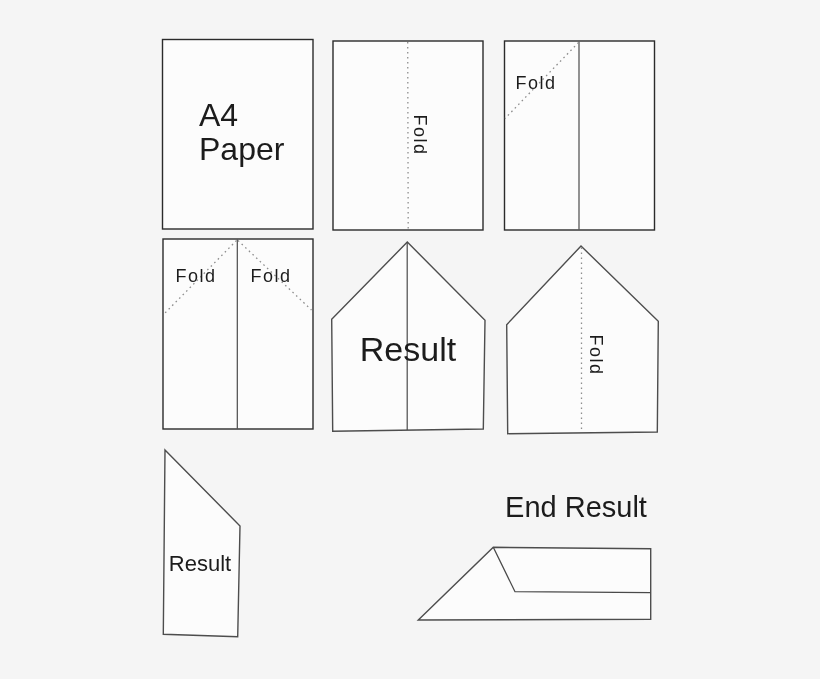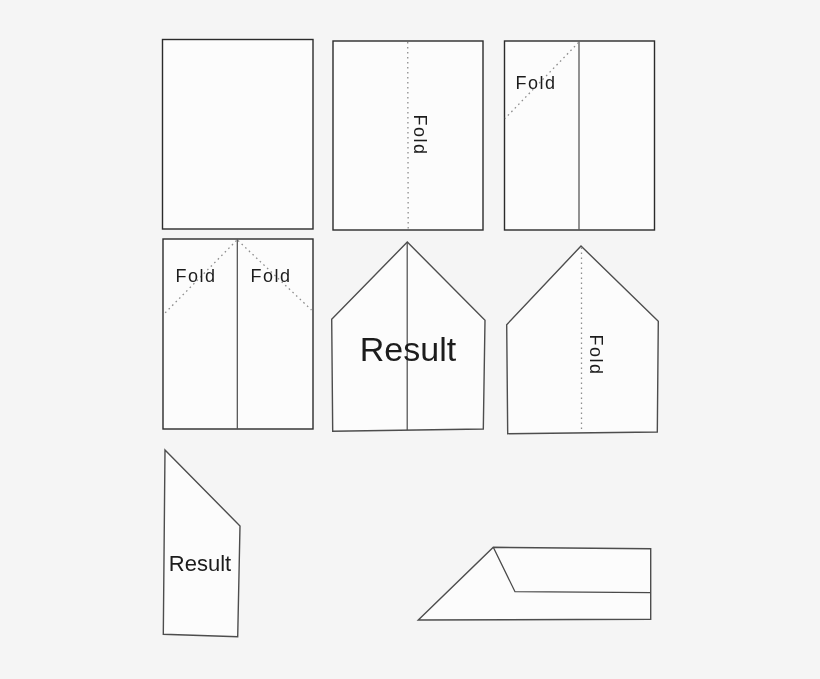--- a/index.html
+++ b/index.html
@@ -72,28 +72,31 @@
 
     <polygon class="shape" points="581,246 658.3,321.3 657.3,432 507.7,433.7 506.7,324.7"></polygon>
     <line class="dotted" x1="581.5" y1="247.5" x2="581.5" y2="431.5"></line>
 
     <polygon class="shape" points="165,450 240,526 237.7,636.7 163.3,634.3"></polygon>
 
     <polygon class="shape" points="418.3,620 493.3,547.3 650.7,548.7 650.7,619.3"></polygon>
     <polyline class="crease" style="stroke-width:1.3" points="493.3,547.3 515,591.7 650.7,592.7"></polyline>
   </svg>
 
+  <div id="a4-paper-label" class="lbl-block">A4
+Paper</div>
 
   <span id="fold2-label" class="lbl fold rot">Fold</span>
 
   <span id="fold3-label" class="lbl fold">Fold</span>
 
   <span id="fold4-left-label" class="lbl fold">Fold</span>
 
   <span id="fold4-right-label" class="lbl fold">Fold</span>
 
   <span id="result5-label" class="lbl">Result</span>
 
   <span id="fold6-label" class="lbl fold rot">Fold</span>
 
   <span id="result7-label" class="lbl">Result</span>
 
+  <span id="end-result-label" class="lbl">End Result</span>
 </div>
 
 </body></html>

